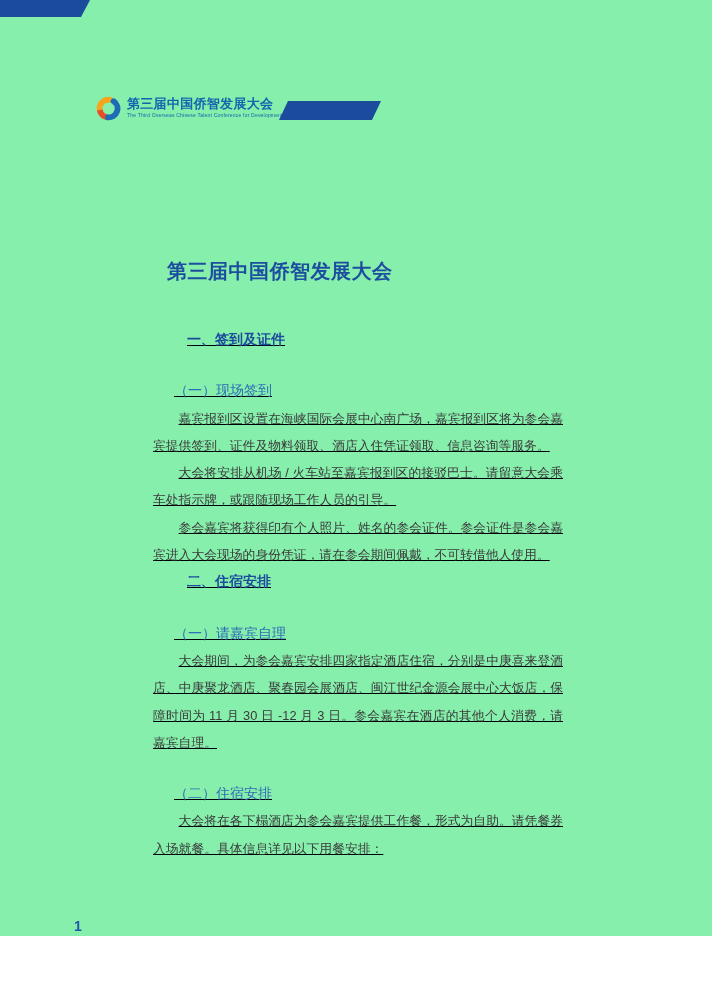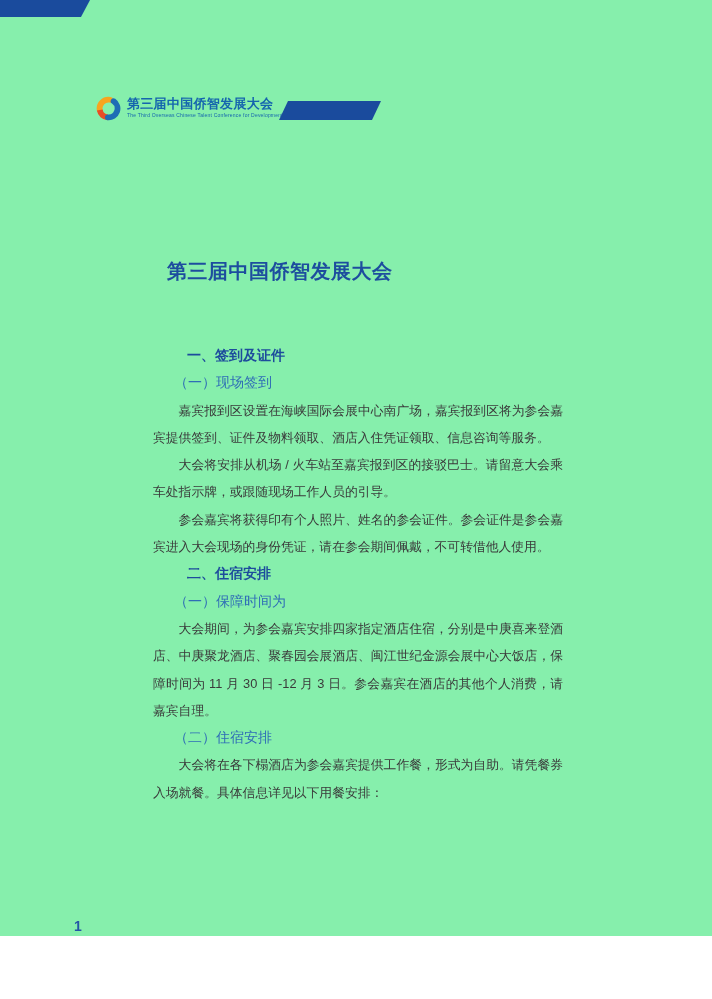--- a/index.html
+++ b/index.html
@@ -37,30 +37,32 @@
 
   
   .doc-title {
     position: absolute; left: 167px; top: 256px;
     font-size: 20px; font-weight: bold; color: #1d4d9e;
     line-height: 30px; letter-spacing: 0.5px;
   }
 
   
   .content {
-    position: absolute; left: 153px; top: 342px; width: 410px;
+    position: absolute; left: 153px; top: 326px; width: 410px;
     line-height: 27.3px;
+    text-decoration: underline;
   }
   .block-section {
     font-size: 14px; font-weight: bold; color: #1d4c9c;
     padding-left: 34px;
   }
   .block-sub {
     font-size: 14px; font-weight: normal; color: #2f6db6;
     padding-left: 21px;
+    margin-top: 24px;
   }
   .block-para {
     font-size: 12.8px; color: #3a3a3a;
     text-align: justify; text-indent: 2em;
   }
 
   
   .page-number {
     position: absolute; left: 74px; top: 918px;
     font-size: 14px; font-weight: bold; color: #2456a5;
@@ -92,21 +94,21 @@
     <div>第三届中国侨智发展大会</div>
   </div>
 
   <div class="content">
     <div class="block-section">一、签到及证件</div>
     <div class="block-sub">（一）现场签到</div>
     <div class="block-para">嘉宾报到区设置在海峡国际会展中心南广场，嘉宾报到区将为参会嘉宾提供签到、证件及物料领取、酒店入住凭证领取、信息咨询等服务。</div>
     <div class="block-para">大会将安排从机场 / 火车站至嘉宾报到区的接驳巴士。请留意大会乘车处指示牌，或跟随现场工作人员的引导。</div>
     <div class="block-para">参会嘉宾将获得印有个人照片、姓名的参会证件。参会证件是参会嘉宾进入大会现场的身份凭证，请在参会期间佩戴，不可转借他人使用。</div>
     <div class="block-section">二、住宿安排</div>
-    <div class="block-sub">（一）保障时间为</div>
+    <div class="block-sub">（一）请嘉宾自理</div>
     <div class="block-para">大会期间，为参会嘉宾安排四家指定酒店住宿，分别是中庚喜来登酒店、中庚聚龙酒店、聚春园会展酒店、闽江世纪金源会展中心大饭店，保障时间为 11 月 30 日 -12 月 3 日。参会嘉宾在酒店的其他个人消费，请嘉宾自理。</div>
     <div class="block-sub">（二）住宿安排</div>
     <div class="block-para">大会将在各下榻酒店为参会嘉宾提供工作餐，形式为自助。请凭餐券入场就餐。具体信息详见以下用餐安排：</div>
   </div>
 
   <div class="page-number">1</div>
 
 </div>
 
 </body></html>

